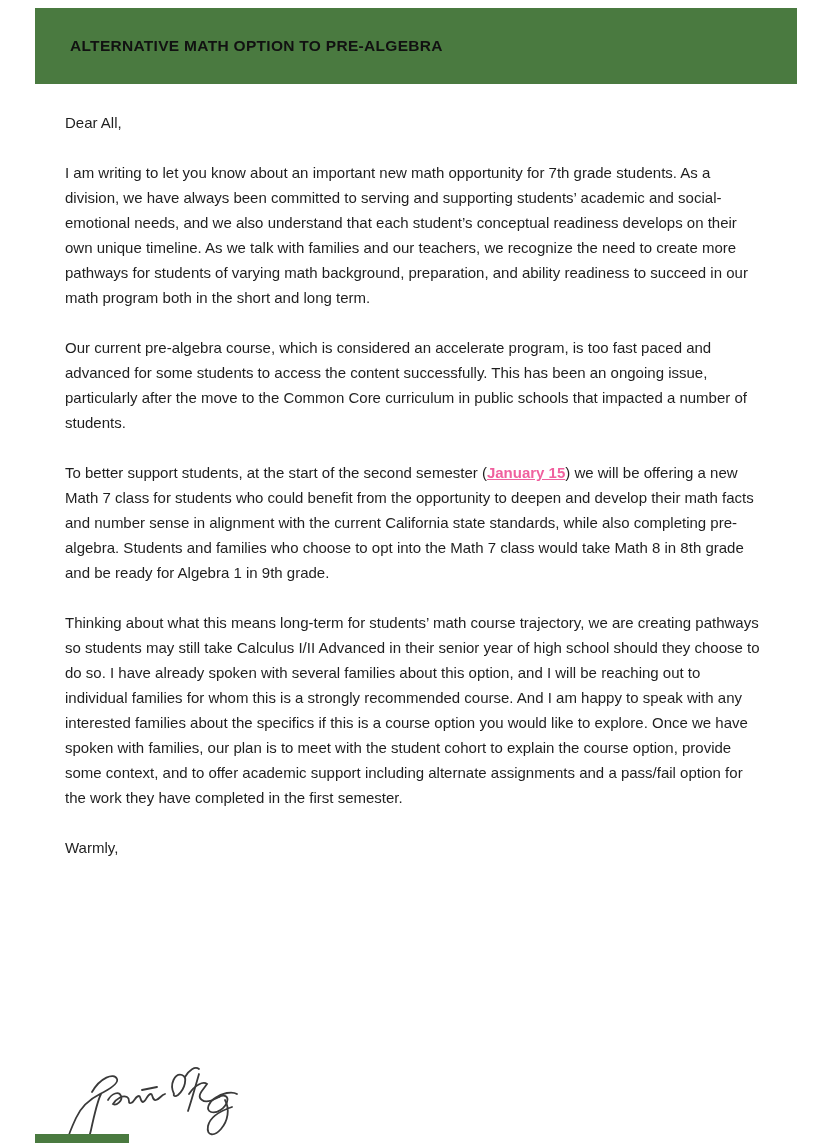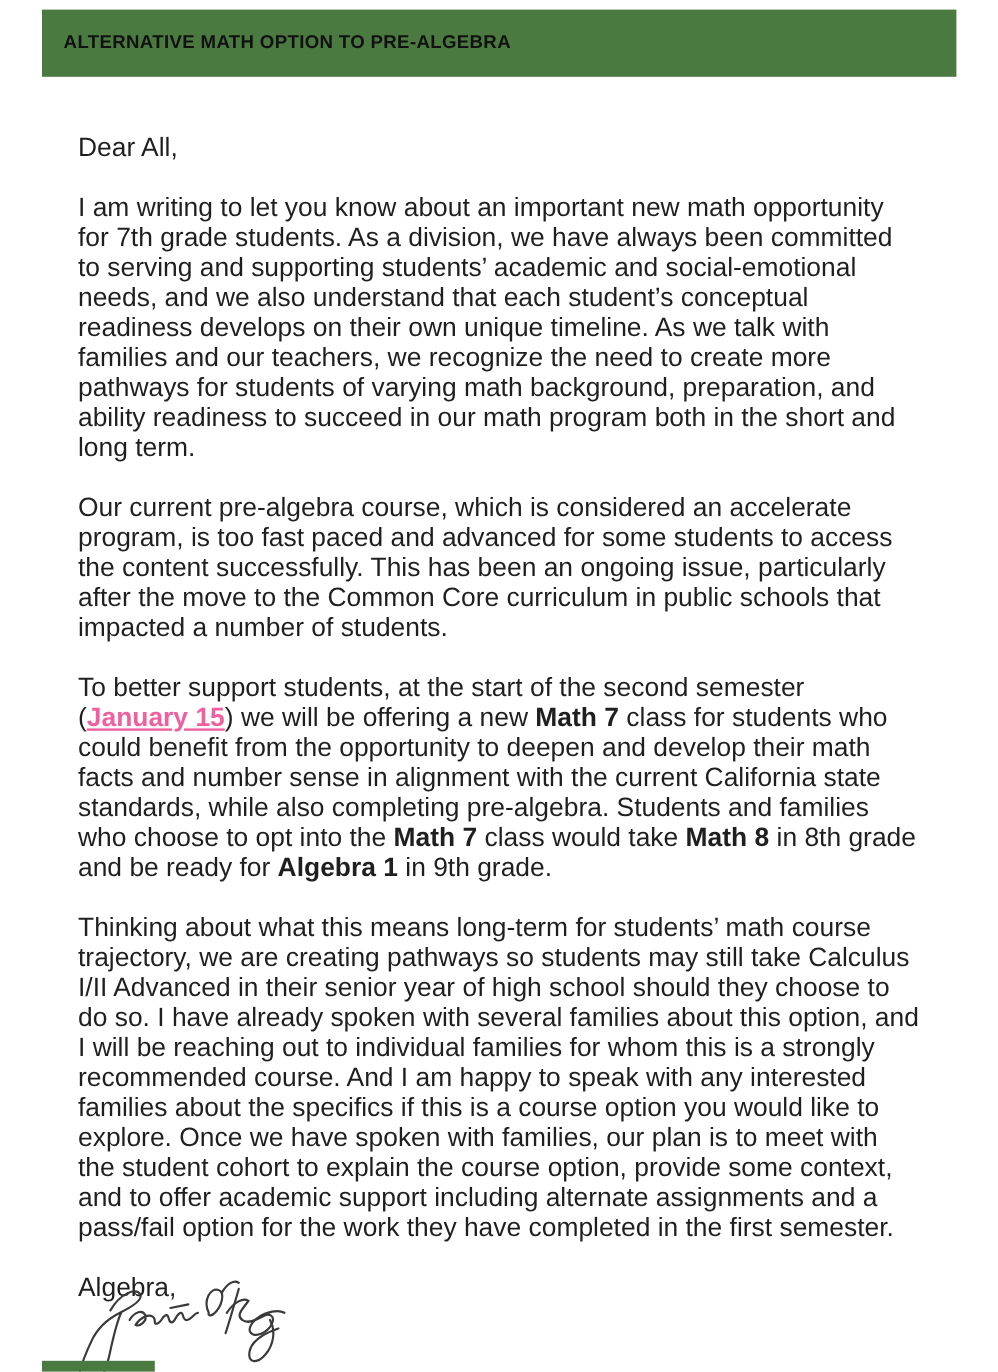--- a/index.html
+++ b/index.html
@@ -9,42 +9,42 @@
     font-family: "Liberation Sans", "DejaVu Sans", sans-serif;
     color: var(--text-color, #1f1f1f);
     position: relative;
     overflow: hidden;
   }
   .page { position: absolute; inset: 0; }
 
   .banner {
     position: absolute;
     left: 35px; top: 8px;
-    width: 762px; height: 56px;
+    width: 762px; height: 76px;
     background: var(--banner-color, #4a7a40);
     display: flex; align-items: center;
     box-sizing: border-box;
-    padding-left: 18px;
+    padding-left: 35px;
   }
   .banner-title {
     font-size: 15.5px;
     font-weight: 700;
     letter-spacing: 0.3px;
     color: var(--banner-text, #111111);
   }
 
   .letter {
     position: absolute;
     left: 65px; top: 110px;
     width: 702px;
-    font-size: 22px;
+    font-size: 15px;
     line-height: 25px;
   }
   .letter p { margin: 0 0 25px 0; }
-  .letter .b { font-weight: 700; text-align: center; }
+  .letter .b { font-weight: 400; text-align: center; }
   .letter a.link {
     color: var(--link-color, #f0609e);
     font-weight: 700;
     cursor: pointer;
   }
 
   .signature {
     position: absolute;
     left: 56px; top: 1052px;
     width: 195px; height: 91px;
@@ -70,21 +70,21 @@
   <div class="letter">
     <p>Dear All,</p>
 
     <div>
         <p><span>I am writing to let you know about an important new math opportunity for 7th grade students. As a division, we have always been committed to serving and supporting students’ academic and social-emotional needs, and we also understand that each student’s conceptual readiness develops on their own unique timeline. As we talk with families and our teachers, we recognize the need to create more pathways for students of varying math background, preparation, and ability readiness to succeed in our math program both in the short and long term.</span></p>
         <p><span>Our current pre-algebra course, which is considered an accelerate program, is too fast paced and advanced for some students to access the content successfully. This has been an ongoing issue, particularly after the move to the Common Core curriculum in public schools that impacted a number of students.</span></p>
         <p><span>To better support students, at the start of the second semester (</span><a href="#" class="link">January 15</a><span>) we will be offering a new </span><span class="b">Math 7</span><span> class for students who could benefit from the opportunity to deepen and develop their math facts and number sense in alignment with the current California state standards, while also completing pre-algebra. Students and families who choose to opt into the </span><span class="b">Math 7</span><span> class would take </span><span class="b">Math 8</span><span> in 8th grade and be ready for </span><span class="b">Algebra 1</span><span> in 9th grade.</span></p>
         <p><span>Thinking about what this means long-term for students’ math course trajectory, we are creating pathways so students may still take Calculus I/II Advanced in their senior year of high school should they choose to do so. I have already spoken with several families about this option, and I will be reaching out to individual families for whom this is a strongly recommended course. And I am happy to speak with any interested families about the specifics if this is a course option you would like to explore. Once we have spoken with families, our plan is to meet with the student cohort to explain the course option, provide some context, and to offer academic support including alternate assignments and a pass/fail option for the work they have completed in the first semester.</span></p>
       </div>
 
-    <p>Algebra,</p>
+    <p>Warmly,</p>
   </div>
 
   <div class="signature" aria-label="handwritten signature">
     <svg width="195" height="91" viewBox="0 0 195 91" fill="none" xmlns="http://www.w3.org/2000/svg">
       <g stroke="#3a3a3a" stroke-width="1.8" stroke-linecap="round" fill="none">
 
         <path d="M36 40 C44 26 58 20 61 27 C63 32 52 38 44 42 C34 47 25 55 20 66 C13 81 5 100 13 108 C20 115 31 96 35 78 C38 64 41 50 45 42"></path>
 
         <path d="M52 48 C56 41 63 39 65 44 C67 49 60 54 57 52 C61 46 67 43 71 45 C75 47 71 52 75 51 C79 50 79 44 83 44 C85 44 84 50 87 50 C90 50 91 42 95 42 C97 42 96 49 100 48 C104 47 105 43 109 42"></path>
 

